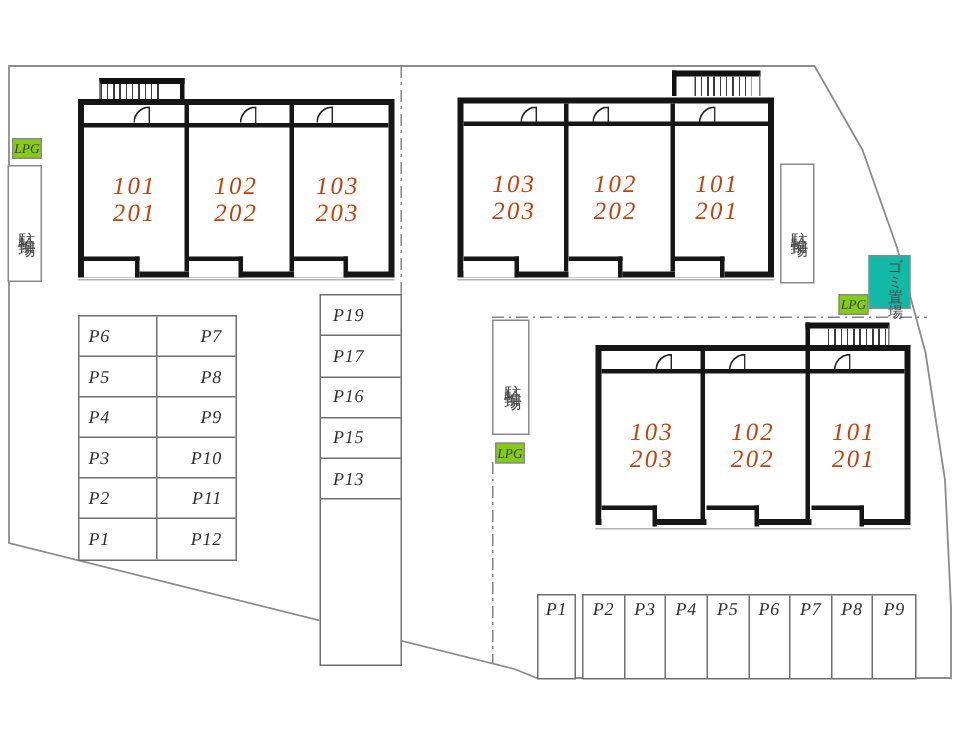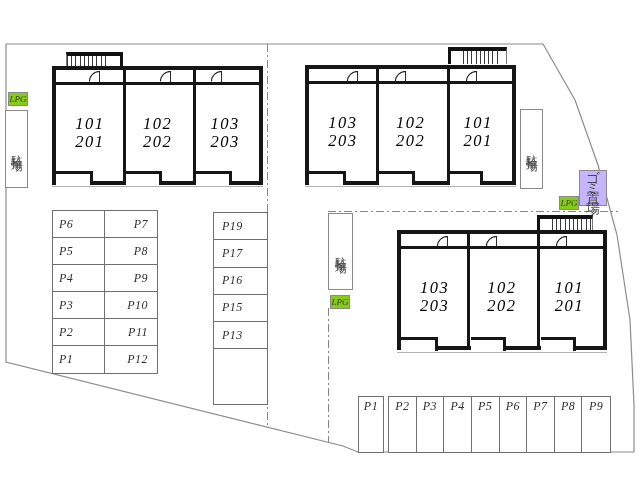--- a/index.html
+++ b/index.html
@@ -10,39 +10,39 @@
   .dashv{position:absolute;width:1px;
     background:repeating-linear-gradient(180deg,#858585 0 8px,transparent 8px 11px,#858585 11px 12.8px,transparent 12.8px 16px);}
   .dashh{position:absolute;height:1px;
     background:repeating-linear-gradient(90deg,#858585 0 8px,transparent 8px 11px,#858585 11px 12.8px,transparent 12.8px 16px);}
   
   .bldg{position:absolute;border:4px solid #161616;background:#fff;box-sizing:border-box;}
   .corr{position:absolute;left:0;right:0;top:12px;height:2.5px;background:#161616;}
   .divider{position:absolute;top:0;bottom:0;width:3px;background:#161616;}
   .units{position:absolute;left:0;right:0;top:14px;bottom:0;display:flex;}
   .unit{flex:1;display:flex;flex-direction:column;align-items:center;justify-content:center;
-        font-style:italic;font-size:16.5px;line-height:18px;letter-spacing:1.5px;color:#000000;}
+        font-style:italic;font-size:16.5px;line-height:18px;letter-spacing:1.5px;color:#c2410c;}
   .step{position:absolute;height:14px;background:#fff;box-sizing:border-box;
         border-top:3px solid #161616;border-right:3px solid #161616;}
   .ground{position:absolute;height:1px;background:#b3b3b3;}
   .stairs{position:absolute;background:#fff;box-sizing:border-box;border-top:4px solid #111;}
   .hatch{position:absolute;top:0;bottom:0;
         background:repeating-linear-gradient(90deg,#3a3a3a 0 1px,transparent 1px 4.2px);}
   .door{position:absolute;width:11px;height:11px;}
   .cap{position:absolute;text-align:center;font-style:italic;font-size:12.5px;
        letter-spacing:1px;color:#2a2a2a;white-space:nowrap;}
   
   .vbox{position:absolute;border:1px solid #8a8a8a;background:#fff;box-sizing:border-box;
         writing-mode:vertical-rl;text-orientation:upright;display:flex;align-items:center;
         justify-content:center;font-size:11.5px;letter-spacing:3px;color:#4a4a4a;}
   .lpg{position:absolute;border:1px solid #8a8a8a;background:#84cc16;box-sizing:border-box;
        display:flex;align-items:center;justify-content:center;font-style:italic;
        font-size:9px;color:#3d3d3d;}
-  .gbox{position:absolute;border:1px solid #8a8a8a;background:#c4b5fd;box-sizing:border-box;
-        font-size:14px;line-height:10px;color:#4a4a4a;text-align:center;
+  .gbox{position:absolute;border:1px solid #8a8a8a;background:#14b8a6;box-sizing:border-box;
+        font-size:10px;line-height:10px;color:#4a4a4a;text-align:right;
         padding:3px 4px 0 4px;word-break:break-all;}
   
   .pwrap{position:absolute;border:1px solid #6f6f6f;background:#fff;box-sizing:border-box;}
   .pgrid{display:grid;}
   .pcell{box-sizing:border-box;display:flex;align-items:center;
          font-style:italic;font-size:12px;color:#2f2f2f;letter-spacing:0.5px;}
   .wl{border-right:1px solid #6f6f6f;border-bottom:1px solid #6f6f6f;padding-left:6px;}
   .wr{border-bottom:1px solid #6f6f6f;justify-content:flex-end;padding-right:9px;}
   .nb{border-bottom:none;}
   .cc{border-bottom:1px solid #6f6f6f;padding-left:8px;}
@@ -190,21 +190,21 @@
     <div class="pcell wl">P4</div>
     <div class="pcell wr">P9</div>
     <div class="pcell wl">P3</div>
     <div class="pcell wr">P10</div>
     <div class="pcell wl">P2</div>
     <div class="pcell wr">P11</div>
     <div class="pcell wl nb">P1</div>
     <div class="pcell wr nb">P12</div>
   </div>
 
-  <div class="pwrap pgrid" style="left:213px;top:212px;width:55px;height:193px;grid-template-columns:1fr;grid-auto-rows:27.28px">
+  <div class="pwrap pgrid" style="left:213px;top:196px;width:55px;height:248px;grid-template-columns:1fr;grid-auto-rows:27.28px">
     <div class="pcell cc">P19</div>
     <div class="pcell cc">P17</div>
     <div class="pcell cc">P16</div>
     <div class="pcell cc">P15</div>
     <div class="pcell cc nb">P13</div>
   </div>
 
   <div class="pwrap pcell p1cell" style="left:358px;top:396px;width:26px;height:57px;display:flex">P1</div>
   <div class="pwrap pgrid" style="left:388px;top:396px;width:223px;height:57px;grid-template-columns:repeat(8,1fr)">
     <div class="pcell sc">P2</div>

